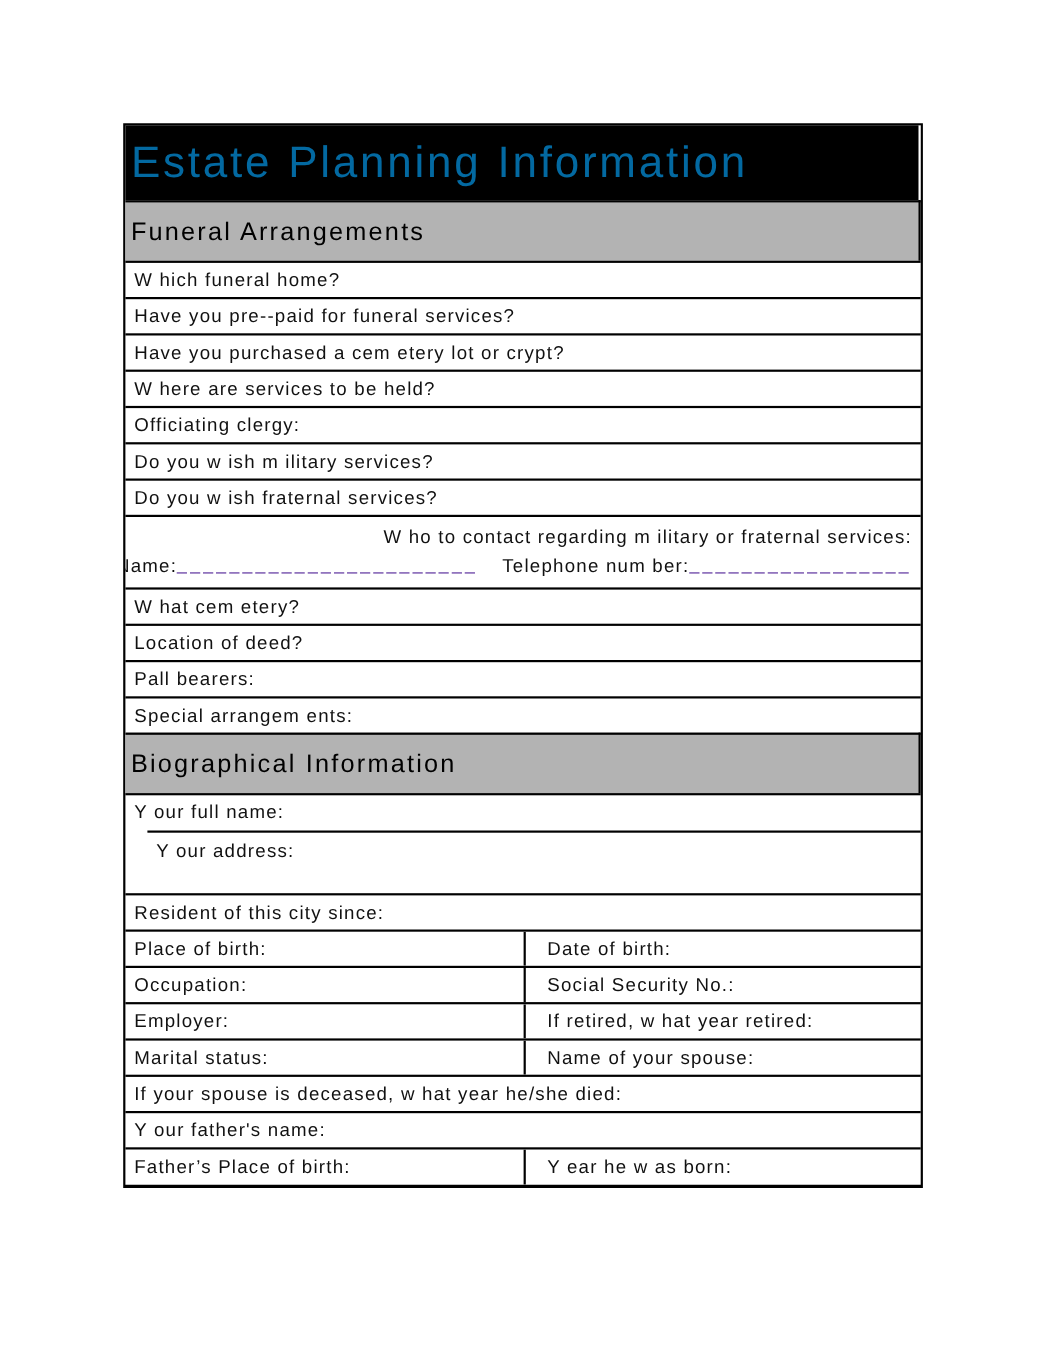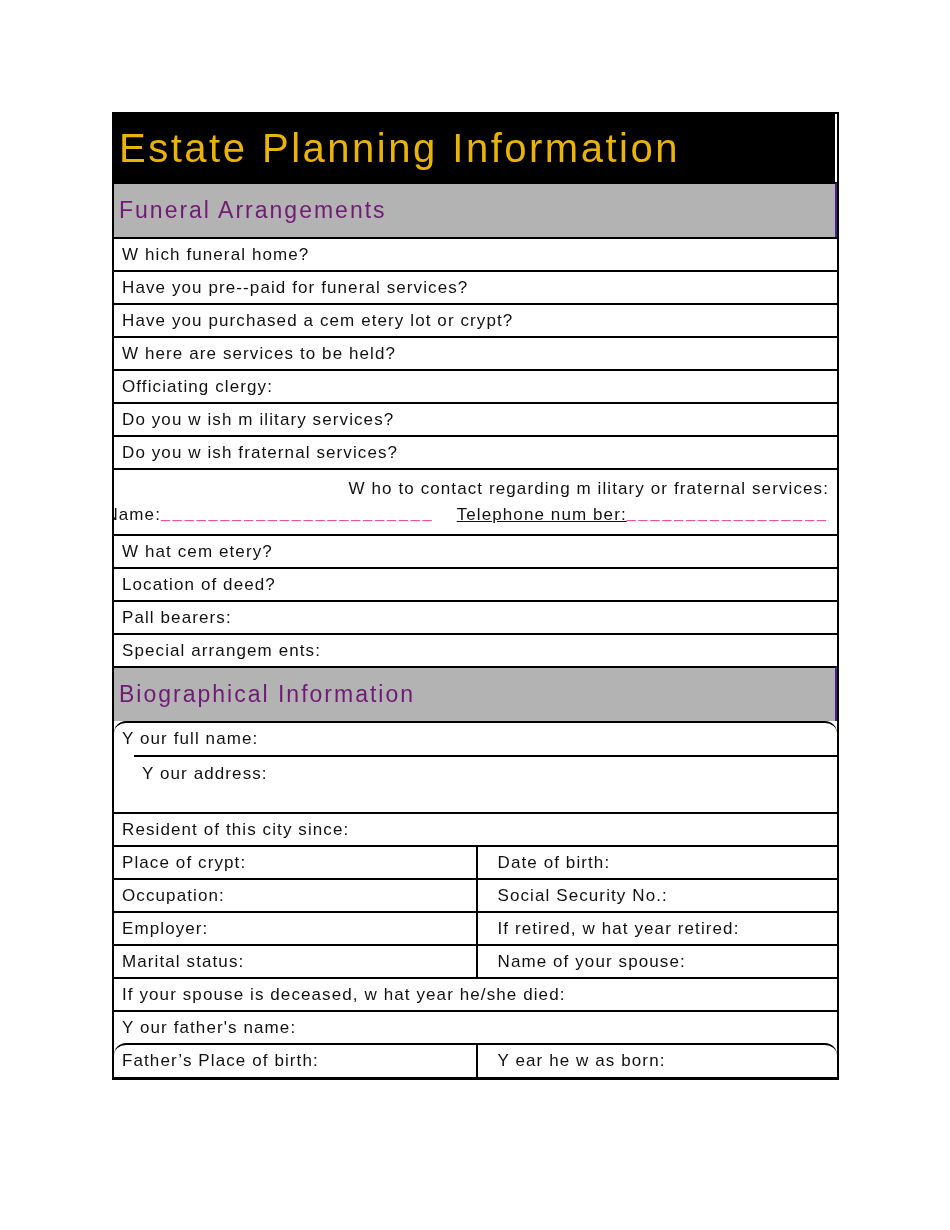--- a/index.html
+++ b/index.html
@@ -15,86 +15,86 @@
     left: 112px; top: 112px;
     width: 727px;
     box-sizing: border-box;
     border: 2px solid #000;
     border-bottom-width: 3px;
     background: #ffffff;
   }
   .title-bar {
     height: 68px;
     background: #000000;
-    color: #eab308;
+    color: #0369a1;
     display: flex;
     align-items: center;
     padding-left: 5px;
     font-size: 40px;
     letter-spacing: 2.5px;
     word-spacing: 1px;
     border-right: 2px solid #ffffff;
     box-sizing: border-box;
     white-space: nowrap;
     overflow: hidden;
   }
   .section-header {
     height: 55px;
     box-sizing: border-box;
     background: #b3b3b3;
-    color: #701a75;
+    color: #000000;
     display: flex;
     align-items: center;
     padding-left: 5px;
     font-size: 23px;
     letter-spacing: 2px;
     border-top: 2px solid #000;
-    border-right: 2px solid #4c1d95;
+    border-right: 2px solid #000000;
   }
   .row {
     border-top: 2px solid #000;
     height: 33px;
     box-sizing: border-box;
     display: flex;
     align-items: center;
     padding: 0 8px;
     font-size: 17px;
     letter-spacing: 1.1px;
     white-space: nowrap;
     overflow: hidden;
   }
-  .row.tall-first { height: 34px; border-radius: 12px; }
+  .row.tall-first { height: 34px; }
   .row.address-row {
     height: 57px;
     align-items: flex-start;
     padding-top: 7px;
     margin-left: 20px;
   }
   .row.contact-row {
     height: 66px;
     flex-direction: column;
     align-items: flex-end;
     justify-content: space-evenly;
     padding: 3px 8px;
   }
   .contact-line2 {
     display: flex;
     align-items: baseline;
     padding-left: 17px;
   }
   .fill-line {
     letter-spacing: 3px;
-    color: #ec4899;
+    color: #4c1d95;
     font-size: 16px;
     position: relative;
     top: -2px;
     white-space: nowrap;
   }
   .fill-line.gap-right { margin-right: 12px; }
-  .phone-group { margin-left: 10px; text-decoration: underline; }
+  .phone-group { margin-left: 10px; }
   .row.two-col { padding: 0; }
   .cell {
     width: 50%;
     height: 100%;
     box-sizing: border-box;
     display: flex;
     align-items: center;
     padding-left: 8px;
     white-space: nowrap;
     overflow: hidden;
@@ -133,21 +133,21 @@
   <div class="row">Pall bearers:</div>
   <div class="row">Special arrangem ents:</div>
 
   <div class="section-header">Biographical Information</div>
 
   <div class="row tall-first">Y our full name:</div>
   <div class="row address-row">Y our address:</div>
   <div class="row">Resident of this city since:</div>
 
   <div class="row two-col">
-    <div class="cell">Place of crypt:</div>
+    <div class="cell">Place of birth:</div>
     <div class="cell">Date of birth:</div>
   </div>
   <div class="row two-col">
     <div class="cell">Occupation:</div>
     <div class="cell">Social Security No.:</div>
   </div>
   <div class="row two-col">
     <div class="cell">Employer:</div>
     <div class="cell">If retired, w hat year retired:</div>
   </div>

